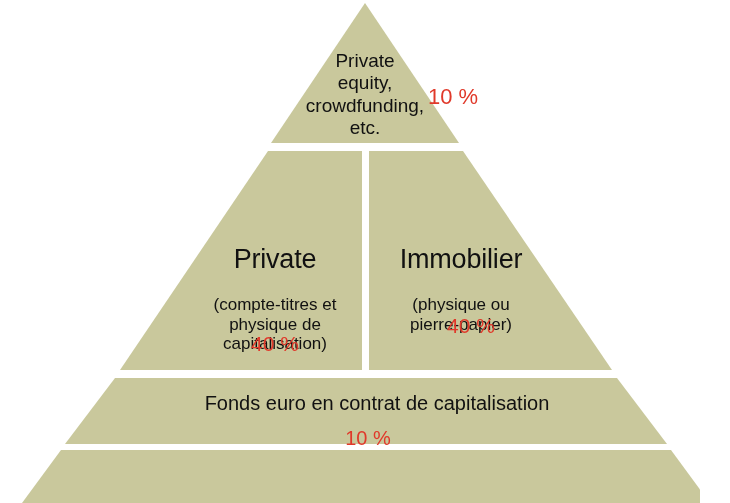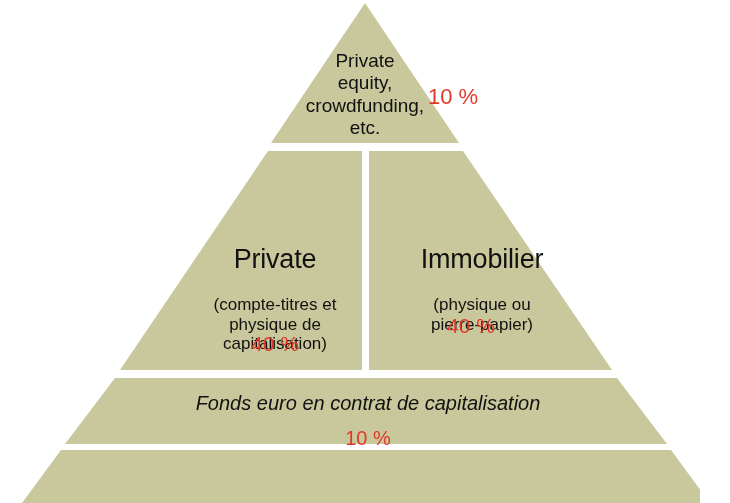--- a/index.html
+++ b/index.html
@@ -67,21 +67,21 @@
     position: absolute;
     left: 185px;
     top: 332px;
     width: 180px;
     text-align: center;
     font-size: 21px;
     color: #e0392a;
   }
   
   #immo-block {
-    left: 392px;
+    left: 371px;
     top: 228px;
     width: 180px;
   }
   #immo-title {
     font-size: 27px;
     letter-spacing: -0.2px;
   }
   #immo-sub {
     font-size: 17px;
     line-height: 1.17;
@@ -91,25 +91,24 @@
     position: absolute;
     left: 381px;
     top: 314px;
     width: 180px;
     text-align: center;
     font-size: 21px;
     color: #e0392a;
   }
   
   #fonds-label {
-    left: 100px;
+    left: 109px;
     top: 393px;
     width: 536px;
     font-size: 20px;
-    font-style: italic;
   }
   #fonds-pct {
     position: absolute;
     left: 100px;
     top: 427px;
     width: 536px;
     text-align: center;
     font-size: 20px;
     color: #e0392a;
   }

